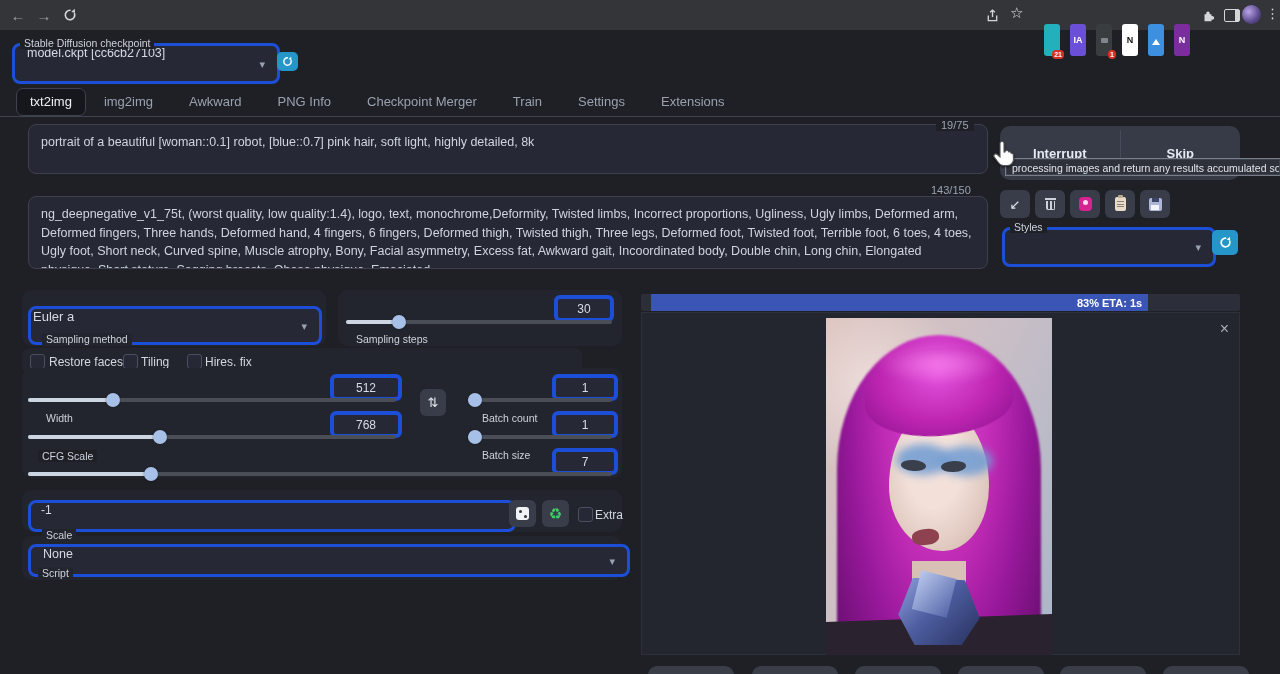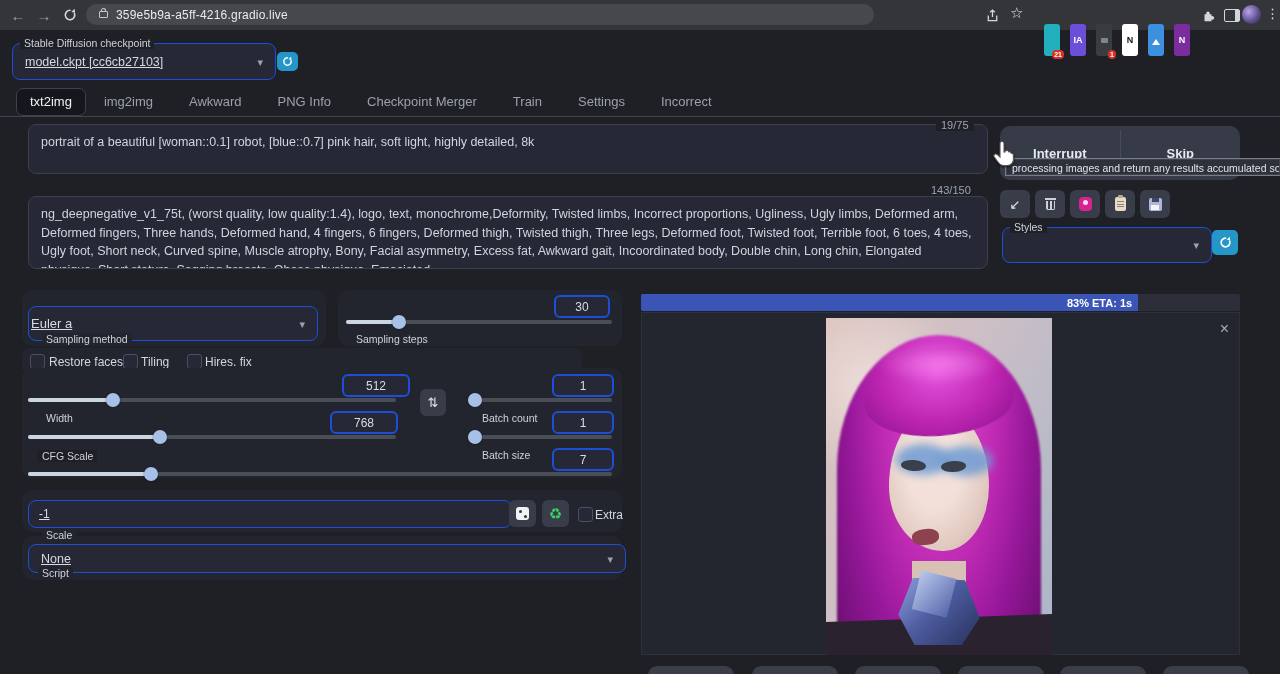--- a/index.html
+++ b/index.html
@@ -20,23 +20,23 @@
   .extico{position:absolute;top:24px;width:16px;height:32px;border-radius:3px;display:flex;align-items:center;justify-content:center;
           font-size:9px;font-weight:bold;color:#fff;}
   .badge{position:absolute;font-size:7px;font-weight:bold;color:#fff;background:#d93025;border-radius:4px;
          padding:0 2px;line-height:9px;bottom:-3px;right:-4px;}
   .chromechar{position:absolute;top:4px;color:#dfe1e5;font-size:14px;}
 
   
   .flabel{position:absolute;font-size:10.5px;color:#ccd2dd;background:#1e2026;padding:0 4px;z-index:3;line-height:12px;}
   .flabel.onpanel{background:#23252e;margin-top:36px;}
   .panel{position:absolute;background:#23252e;border-radius:10px;}
-  .inputbox{position:absolute;background:#262935;border:1px solid #1d4ed8;border-radius:8px;color:#d6dae3;
-            font-size:12.5px;display:flex;align-items:center;text-decoration:underline;}
-  .numbox{position:absolute;background:#262935;border:2px solid #1d4ed8;border-radius:6px;color:#d8dce6;
+  .inputbox{position:absolute;background:#262935;border:3px solid #1d4ed8;border-radius:8px;color:#d6dae3;
+            font-size:12.5px;display:flex;align-items:flex-start;}
+  .numbox{position:absolute;background:#262935;border:4px solid #1d4ed8;border-radius:6px;color:#d8dce6;
           font-size:12px;display:flex;align-items:center;justify-content:center;}
   .chev{position:absolute;right:12px;top:50%;transform:translateY(-50%);color:#9aa2b0;font-size:11px;}
   .slider{position:absolute;height:14px;}
   .slider .track{position:absolute;left:0;right:0;top:5px;height:4px;border-radius:2px;background:#4a4e57;}
   .slider .fill{position:absolute;left:0;top:5px;height:4px;border-radius:2px;background:#ccd5e2;width:var(--pct);}
   .slider .handle{position:absolute;top:0;width:14px;height:14px;border-radius:50%;background:#a7c0e8;
                   left:var(--pct);transform:translateX(-7px);box-shadow:0 0 2px rgba(0,0,0,.5);}
   .checkbox{position:absolute;width:13px;height:13px;background:#262935;border:1px solid #4a5060;border-radius:3px;}
   .cklabel{position:absolute;font-size:12px;color:#d2d7e0;}
   .toolbtn{position:absolute;width:30px;height:28px;background:#383d49;border-radius:6px;
@@ -76,21 +76,21 @@
     background:repeating-linear-gradient(#8a8173 0 1px,transparent 1px 2.6px);}
   .floppyico{width:13px;height:13px;background:#aeb6d8;border-radius:2px;position:relative;}
   .floppyico:before{content:"";position:absolute;left:3px;top:0;width:7px;height:4px;background:#3d4568;}
   .floppyico:after{content:"";position:absolute;left:2.6px;bottom:1px;width:8px;height:5px;background:#f2f4fa;}
   .diceico{width:13px;height:13px;background:#f0f2f6;border-radius:3px;position:relative;}
   .diceico:before{content:"";position:absolute;left:2.6px;top:2.6px;width:3px;height:3px;border-radius:50%;background:#333;
     box-shadow:5px 5px 0 #333;}
 
   
   .progress{position:absolute;left:641px;top:294px;width:599px;height:17px;background:#2c2f39;overflow:hidden;border-radius:2px;}
-  .progress .pfill{height:100%;background:#3a55b5;width:var(--pct);display:flex;align-items:center;justify-content:flex-end;}
+  .progress .pfill{height:100%;background:#3a55b5;width:var(--pct);display:flex;align-items:center;justify-content:flex-end;margin-left:10px;}
   .progress .ptext{color:#fff;font-size:11px;font-weight:bold;padding-right:6px;}
   .gallery{position:absolute;left:641px;top:312px;width:599px;height:343px;background:#23252f;border:1px solid #2e313c;box-sizing:border-box;}
   .closex{position:absolute;right:10px;top:8px;color:#a6adba;font-size:16px;line-height:16px;}
   .stub{position:absolute;top:666px;width:86px;height:20px;background:#3a3e48;border-radius:9px;}
 
   
   .portrait{position:absolute;left:184px;top:5px;width:226px;height:337px;overflow:hidden;background:
     linear-gradient(115deg,#dcc2bd 0%,#cbbfc6 45%,#a9b6c9 100%);}
   .p-glow{position:absolute;left:-20%;top:-10%;width:80%;height:60%;border-radius:50%;
     background:radial-gradient(circle,#f3e4e0cc,transparent 70%);filter:blur(6px);}
@@ -128,24 +128,20 @@
 
   <div class="chrome">
     <div class="navbtn" style="left:6px">←</div>
     <div class="navbtn" style="left:32px">→</div>
     <div class="navbtn lit" style="left:58px">
       <svg width="14" height="14" viewBox="0 0 14 14">
           <path d="M7 2.3a4.7 4.7 0 1 0 4.5 3.3" stroke="#d3d6da" stroke-width="1.6" fill="none" stroke-linecap="round"></path>
           <path d="M11.6.8l.5 4-3.8-.7z" fill="#d3d6da"></path>
         </svg>
     </div>
-    <div class="urlpill">
-      <span class="lock"></span>
-      <span class="urltext">359e5b9a-a5ff-4216.gradio.live</span>
-    </div>
     <div class="navbtn lit" style="left:980px">
       <svg width="15" height="15" viewBox="0 0 16 16">
           <path d="M3.5 8v5.5h9V8" stroke="#d3d6da" stroke-width="1.4" fill="none"></path>
           <path d="M8 9.5v-7M5.5 4.6L8 2.2l2.5 2.4" stroke="#d3d6da" stroke-width="1.4" fill="none"></path>
         </svg>
     </div>
     <div class="chromechar" style="left:1010px;font-size:15px">☆</div>
     <div class="extico" style="left:1044px;background:#23b0bd">
       <span class="badge">21</span>
     </div>
@@ -186,21 +182,21 @@
   </div>
 
   <div class="tabs">
     <span class="tab active">txt2img</span>
     <span class="tab">img2img</span>
     <span class="tab">Awkward</span>
     <span class="tab">PNG Info</span>
     <span class="tab">Checkpoint Merger</span>
     <span class="tab">Train</span>
     <span class="tab">Settings</span>
-    <span class="tab">Incorrect</span>
+    <span class="tab">Extensions</span>
   </div>
   <div class="tabline"></div>
 
   <span class="counter" style="left:936px;top:119px">19/75</span>
   <div class="ta" style="left:28px;top:124px;width:960px;height:50px">portrait of a beautiful [woman::0.1] robot, [blue::0.7] pink hair, soft light, highly detailed, 8k</div>
 
   <span class="counter" style="left:926px;top:184px">143/150</span>
   <div class="ta" style="left:28px;top:196px;width:960px;height:73px">ng_deepnegative_v1_75t, (worst quality, low quality:1.4), logo, text, monochrome,Deformity, Twisted limbs, Incorrect proportions, Ugliness, Ugly limbs, Deformed arm, Deformed fingers, Three hands, Deformed hand, 4 fingers, 6 fingers, Deformed thigh, Twisted thigh, Three legs, Deformed foot, Twisted foot, Terrible foot, 6 toes, 4 toes, Ugly foot, Short neck, Curved spine, Muscle atrophy, Bony, Facial asymmetry, Excess fat, Awkward gait, Incoordinated body, Double chin, Long chin, Elongated physique, Short stature, Sagging breasts, Obese physique, Emaciated,</div>
 
   <div class="iskip">
@@ -264,21 +260,21 @@
   <span class="checkbox" style="left:30px;top:354px"></span>
   <span class="cklabel" style="left:49px;top:355px">Restore faces</span>
   <span class="checkbox" style="left:123px;top:354px"></span>
   <span class="cklabel" style="left:141px;top:355px">Tiling</span>
   <span class="checkbox" style="left:187px;top:354px"></span>
   <span class="cklabel" style="left:205px;top:355px">Hires. fix</span>
 
   <div class="panel" style="left:22px;top:368px;width:600px;height:110px"></div>
 
   <span class="flabel onpanel" style="left:42px;top:376px">Width</span>
-  <div class="numbox" style="left:342px;top:374px;width:64px;height:19px">512</div>
+  <div class="numbox" style="left:330px;top:374px;width:64px;height:19px">512</div>
   <div class="slider" style="left: 28px; top: 393px; width: 368px; --pct: 23%;">
     <span class="track"></span>
       <span class="fill"></span>
       <span class="handle"></span>
   </div>
 
   <span class="flabel onpanel" style="left:42px;top:413px">Height</span>
   <div class="numbox" style="left:330px;top:411px;width:64px;height:19px">768</div>
   <div class="slider" style="left: 28px; top: 430px; width: 368px; --pct: 36%;">
     <span class="track"></span>

